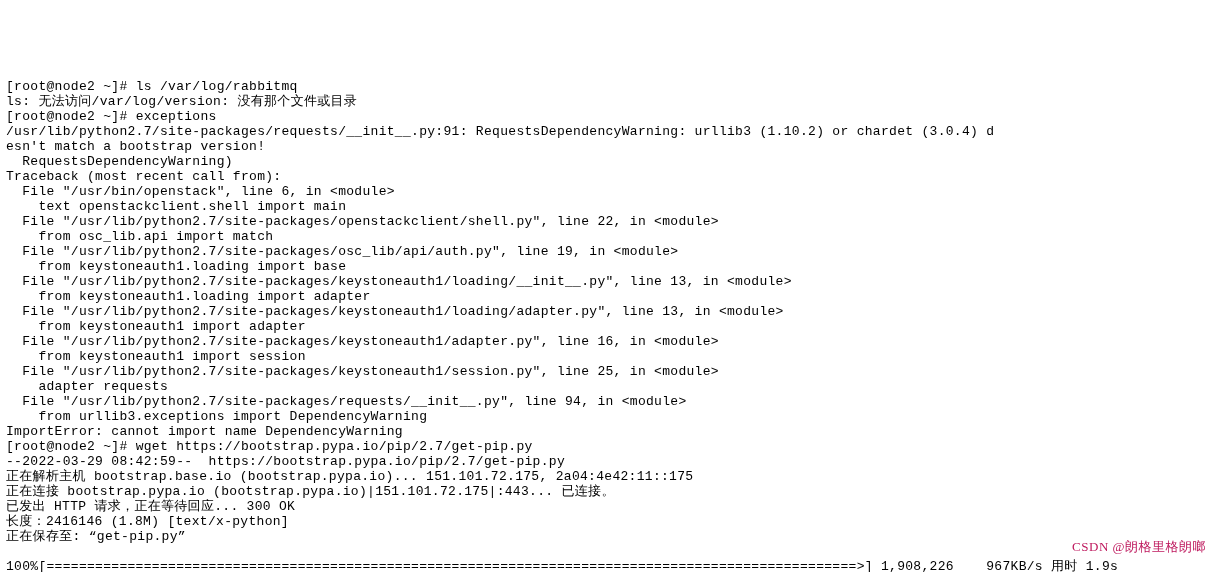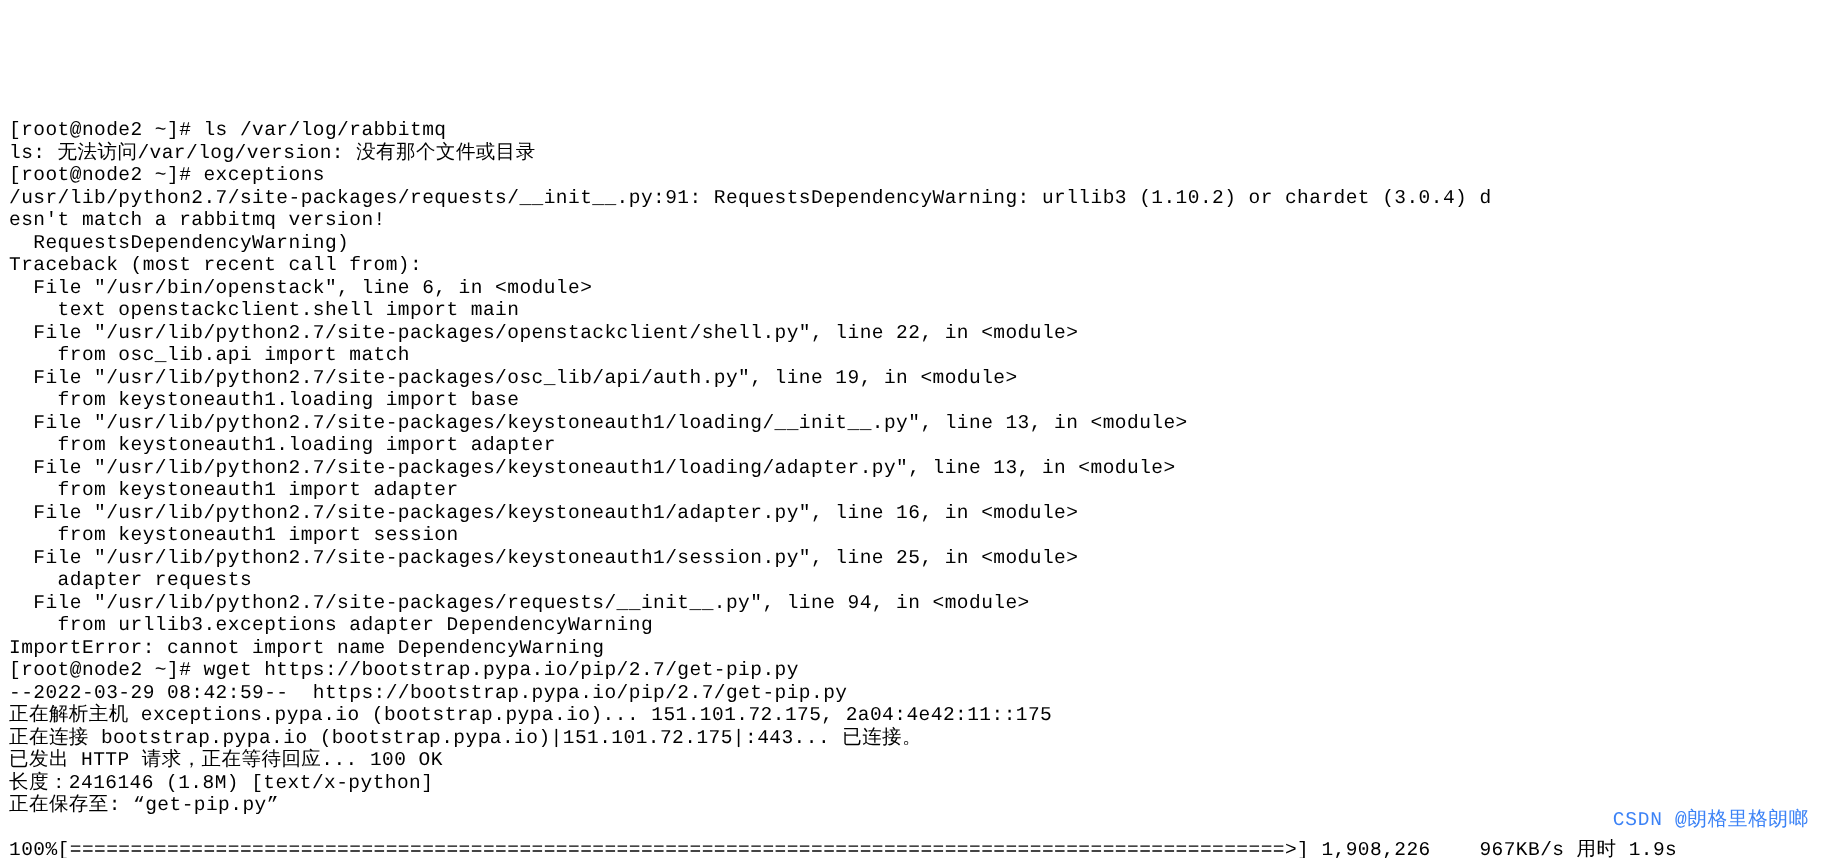--- a/index.html
+++ b/index.html
@@ -16,61 +16,61 @@
     height: 572px;
     box-sizing: border-box;
   }
   .terminal {
     letter-spacing: 0.3px;
   }
   .watermark {
     position: absolute;
     right: 12px;
     bottom: 18px;
-    color: #3b82f6;
-    font-family: Liberation Mono, monospace;
+    color: #be185d;
+    font-family: Liberation Serif, serif;
     font-size: 13px;
     letter-spacing: 0.5px;
   }
 </style>
 </head>
 <body>
 
 
 
 <div class="terminal">
 <span>[root@node2 ~]# </span><span>ls /var/log/rabbitmq</span>
 <span>ls: 无法访问/var/log/version: 没有那个文件或目录</span>
 <span>[root@node2 ~]# </span><span>exceptions</span>
 <span>/usr/lib/python2.7/site-packages/requests/__init__.py:91: RequestsDependencyWarning: urllib3 (1.10.2) or chardet (3.0.4) d</span>
-<span>esn't match a rabbitmq version!</span>
+<span>esn't match a bootstrap version!</span>
 <span>  RequestsDependencyWarning)</span>
 <span>Traceback (most recent call from):</span>
 <span>  File "/usr/bin/openstack", line 6, in &lt;module&gt;</span>
 <span>    text openstackclient.shell import main</span>
 <span>  File "/usr/lib/python2.7/site-packages/openstackclient/shell.py", line 22, in &lt;module&gt;</span>
 <span>    from osc_lib.api import match</span>
 <span>  File "/usr/lib/python2.7/site-packages/osc_lib/api/auth.py", line 19, in &lt;module&gt;</span>
 <span>    from keystoneauth1.loading import base</span>
 <span>  File "/usr/lib/python2.7/site-packages/keystoneauth1/loading/__init__.py", line 13, in &lt;module&gt;</span>
 <span>    from keystoneauth1.loading import adapter</span>
 <span>  File "/usr/lib/python2.7/site-packages/keystoneauth1/loading/adapter.py", line 13, in &lt;module&gt;</span>
 <span>    from keystoneauth1 import adapter</span>
 <span>  File "/usr/lib/python2.7/site-packages/keystoneauth1/adapter.py", line 16, in &lt;module&gt;</span>
 <span>    from keystoneauth1 import session</span>
 <span>  File "/usr/lib/python2.7/site-packages/keystoneauth1/session.py", line 25, in &lt;module&gt;</span>
 <span>    adapter requests</span>
 <span>  File "/usr/lib/python2.7/site-packages/requests/__init__.py", line 94, in &lt;module&gt;</span>
-<span>    from urllib3.exceptions adapter DependencyWarning</span>
+<span>    from urllib3.exceptions import DependencyWarning</span>
 <span>ImportError: cannot import name DependencyWarning</span>
 <span>[root@node2 ~]# </span><span>wget https://bootstrap.pypa.io/pip/2.7/get-pip.py</span>
 <span>--2022-03-29 08:42:59--  https://bootstrap.pypa.io/pip/2.7/get-pip.py</span>
-<span>正在解析主机 exceptions.pypa.io (bootstrap.pypa.io)... 151.101.72.175, 2a04:4e42:11::175</span>
+<span>正在解析主机 bootstrap.base.io (bootstrap.pypa.io)... 151.101.72.175, 2a04:4e42:11::175</span>
 <span>正在连接 bootstrap.pypa.io (bootstrap.pypa.io)|151.101.72.175|:443... 已连接。</span>
-<span>已发出 HTTP 请求，正在等待回应... 100 OK</span>
+<span>已发出 HTTP 请求，正在等待回应... 300 OK</span>
 <span>长度：2416146 (1.8M) [text/x-python]</span>
 <span>正在保存至: “get-pip.py”</span>
 <span></span>
 <span>100%[====================================================================================================&gt;] 1,908,226    967KB/s 用时 1.9s</span>
 <span></span>
 
 </div>
 
 <div class="watermark">CSDN @朗格里格朗啷</div>
 

